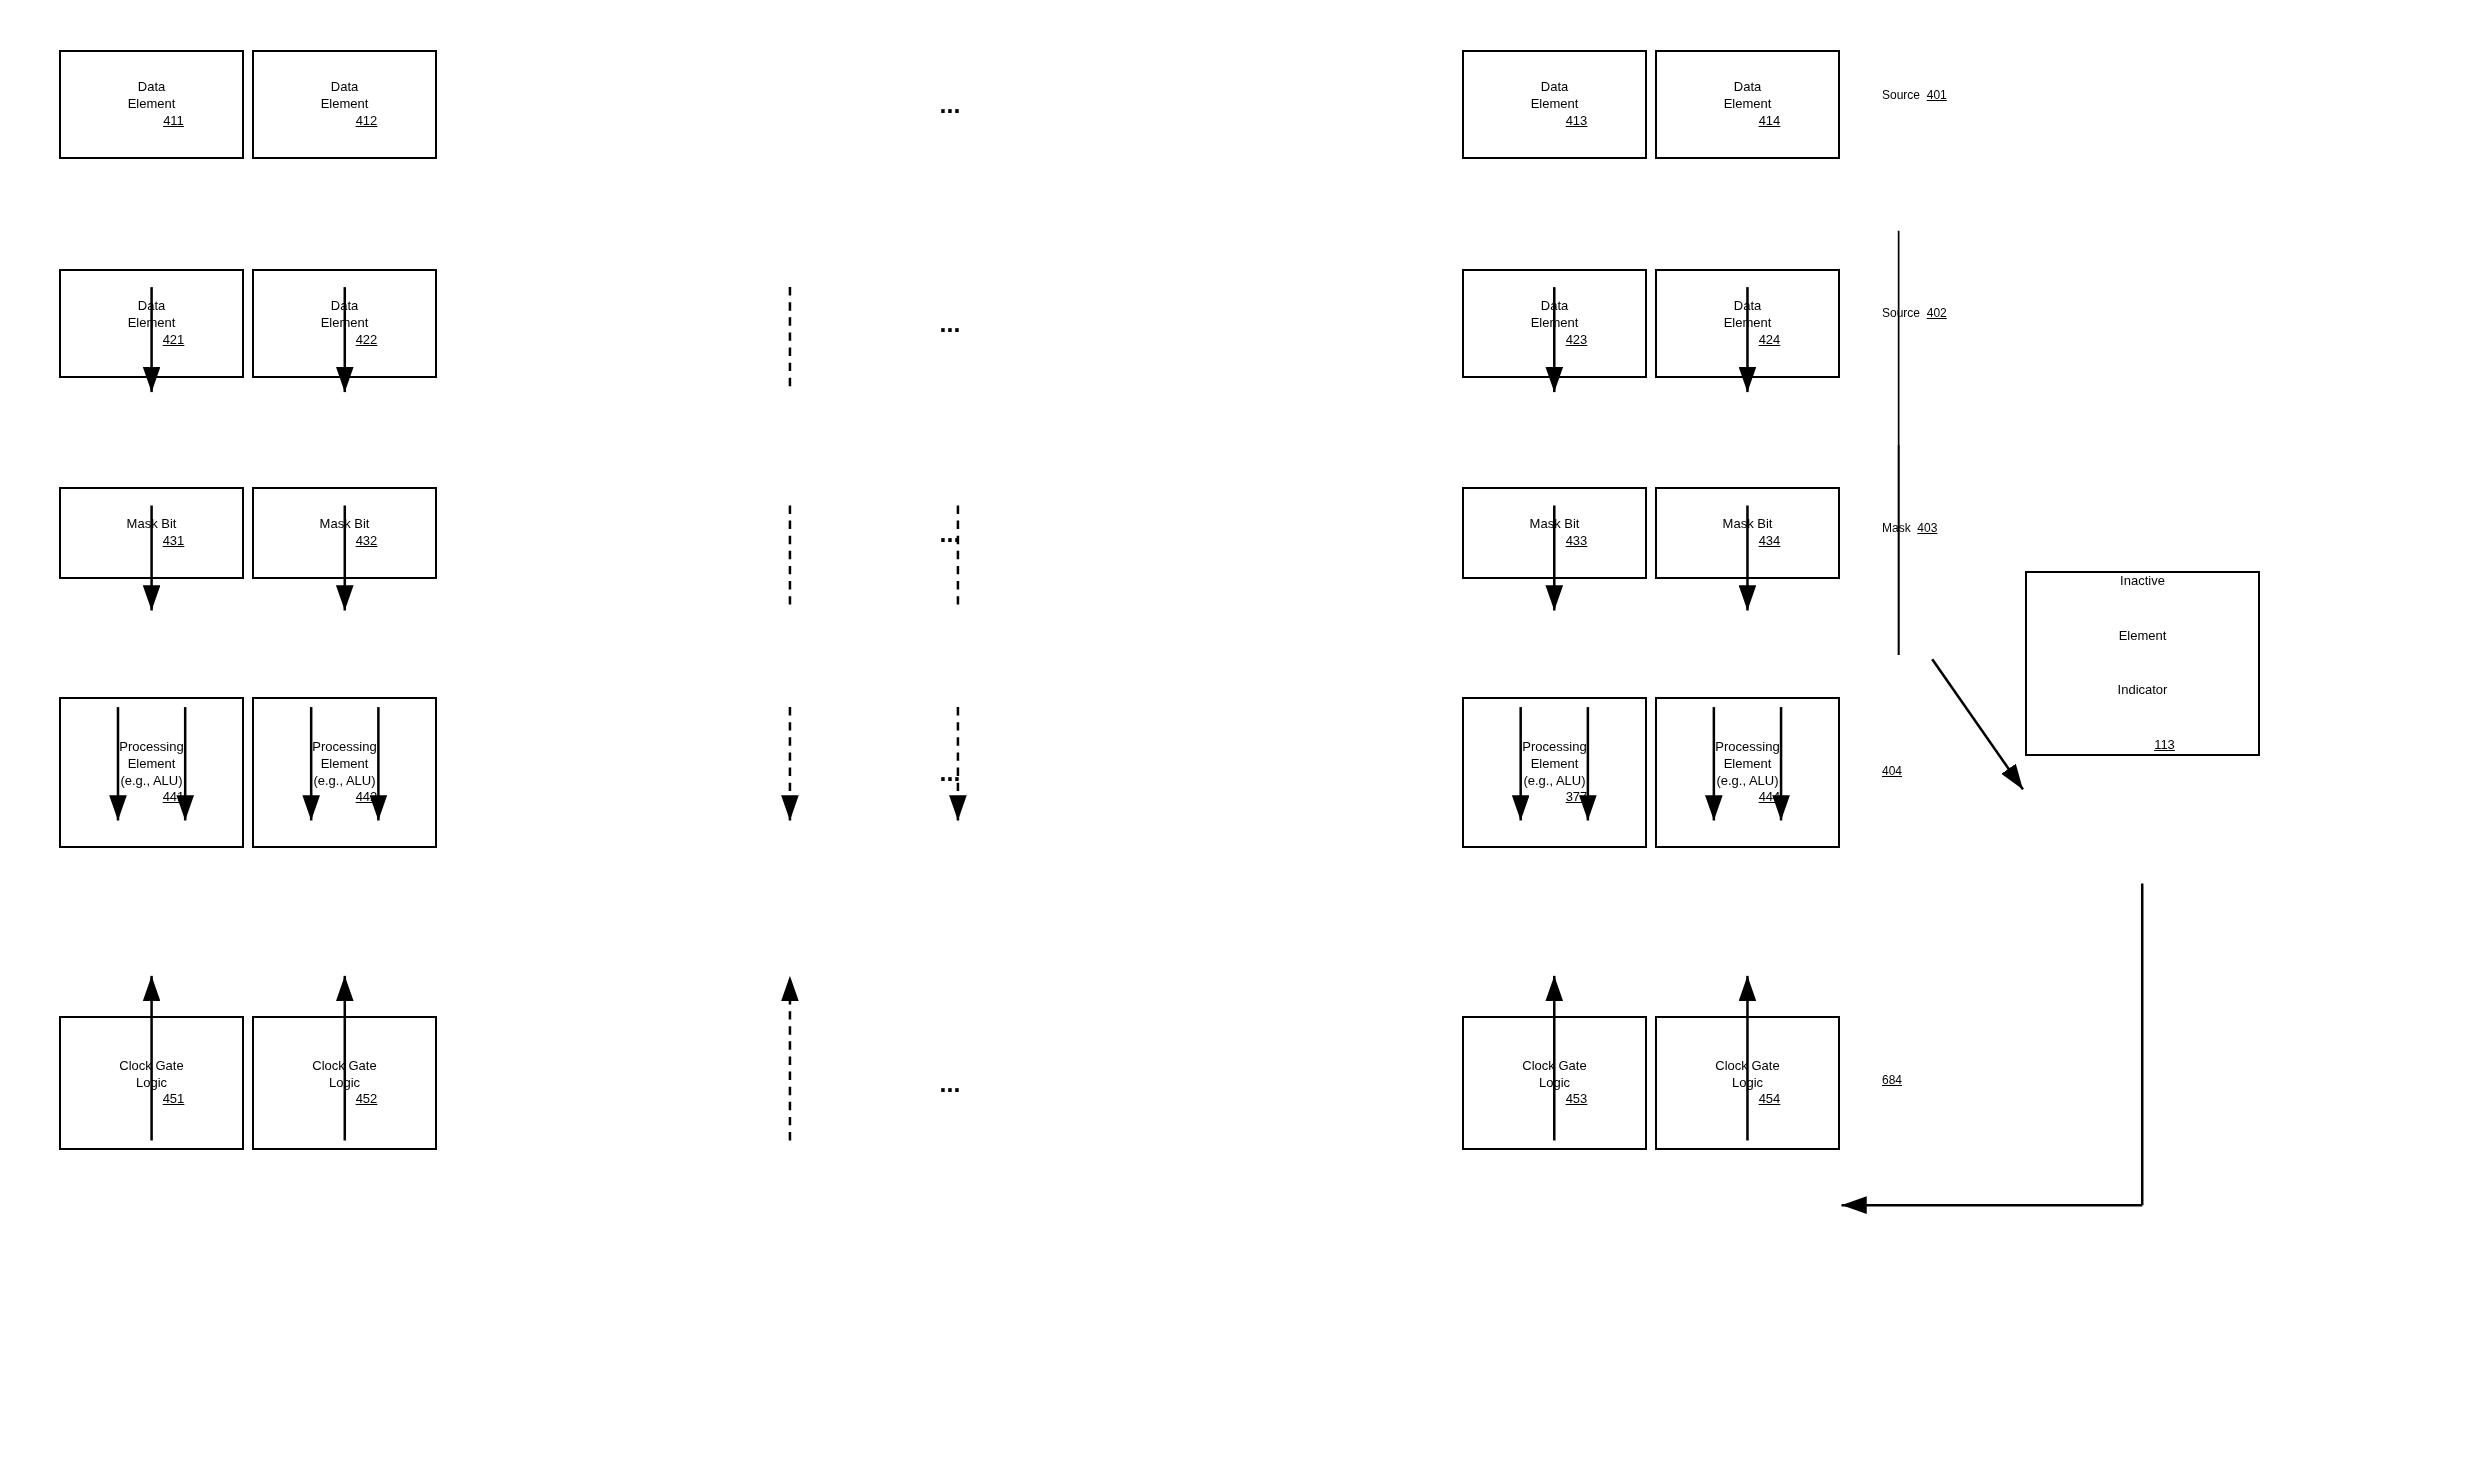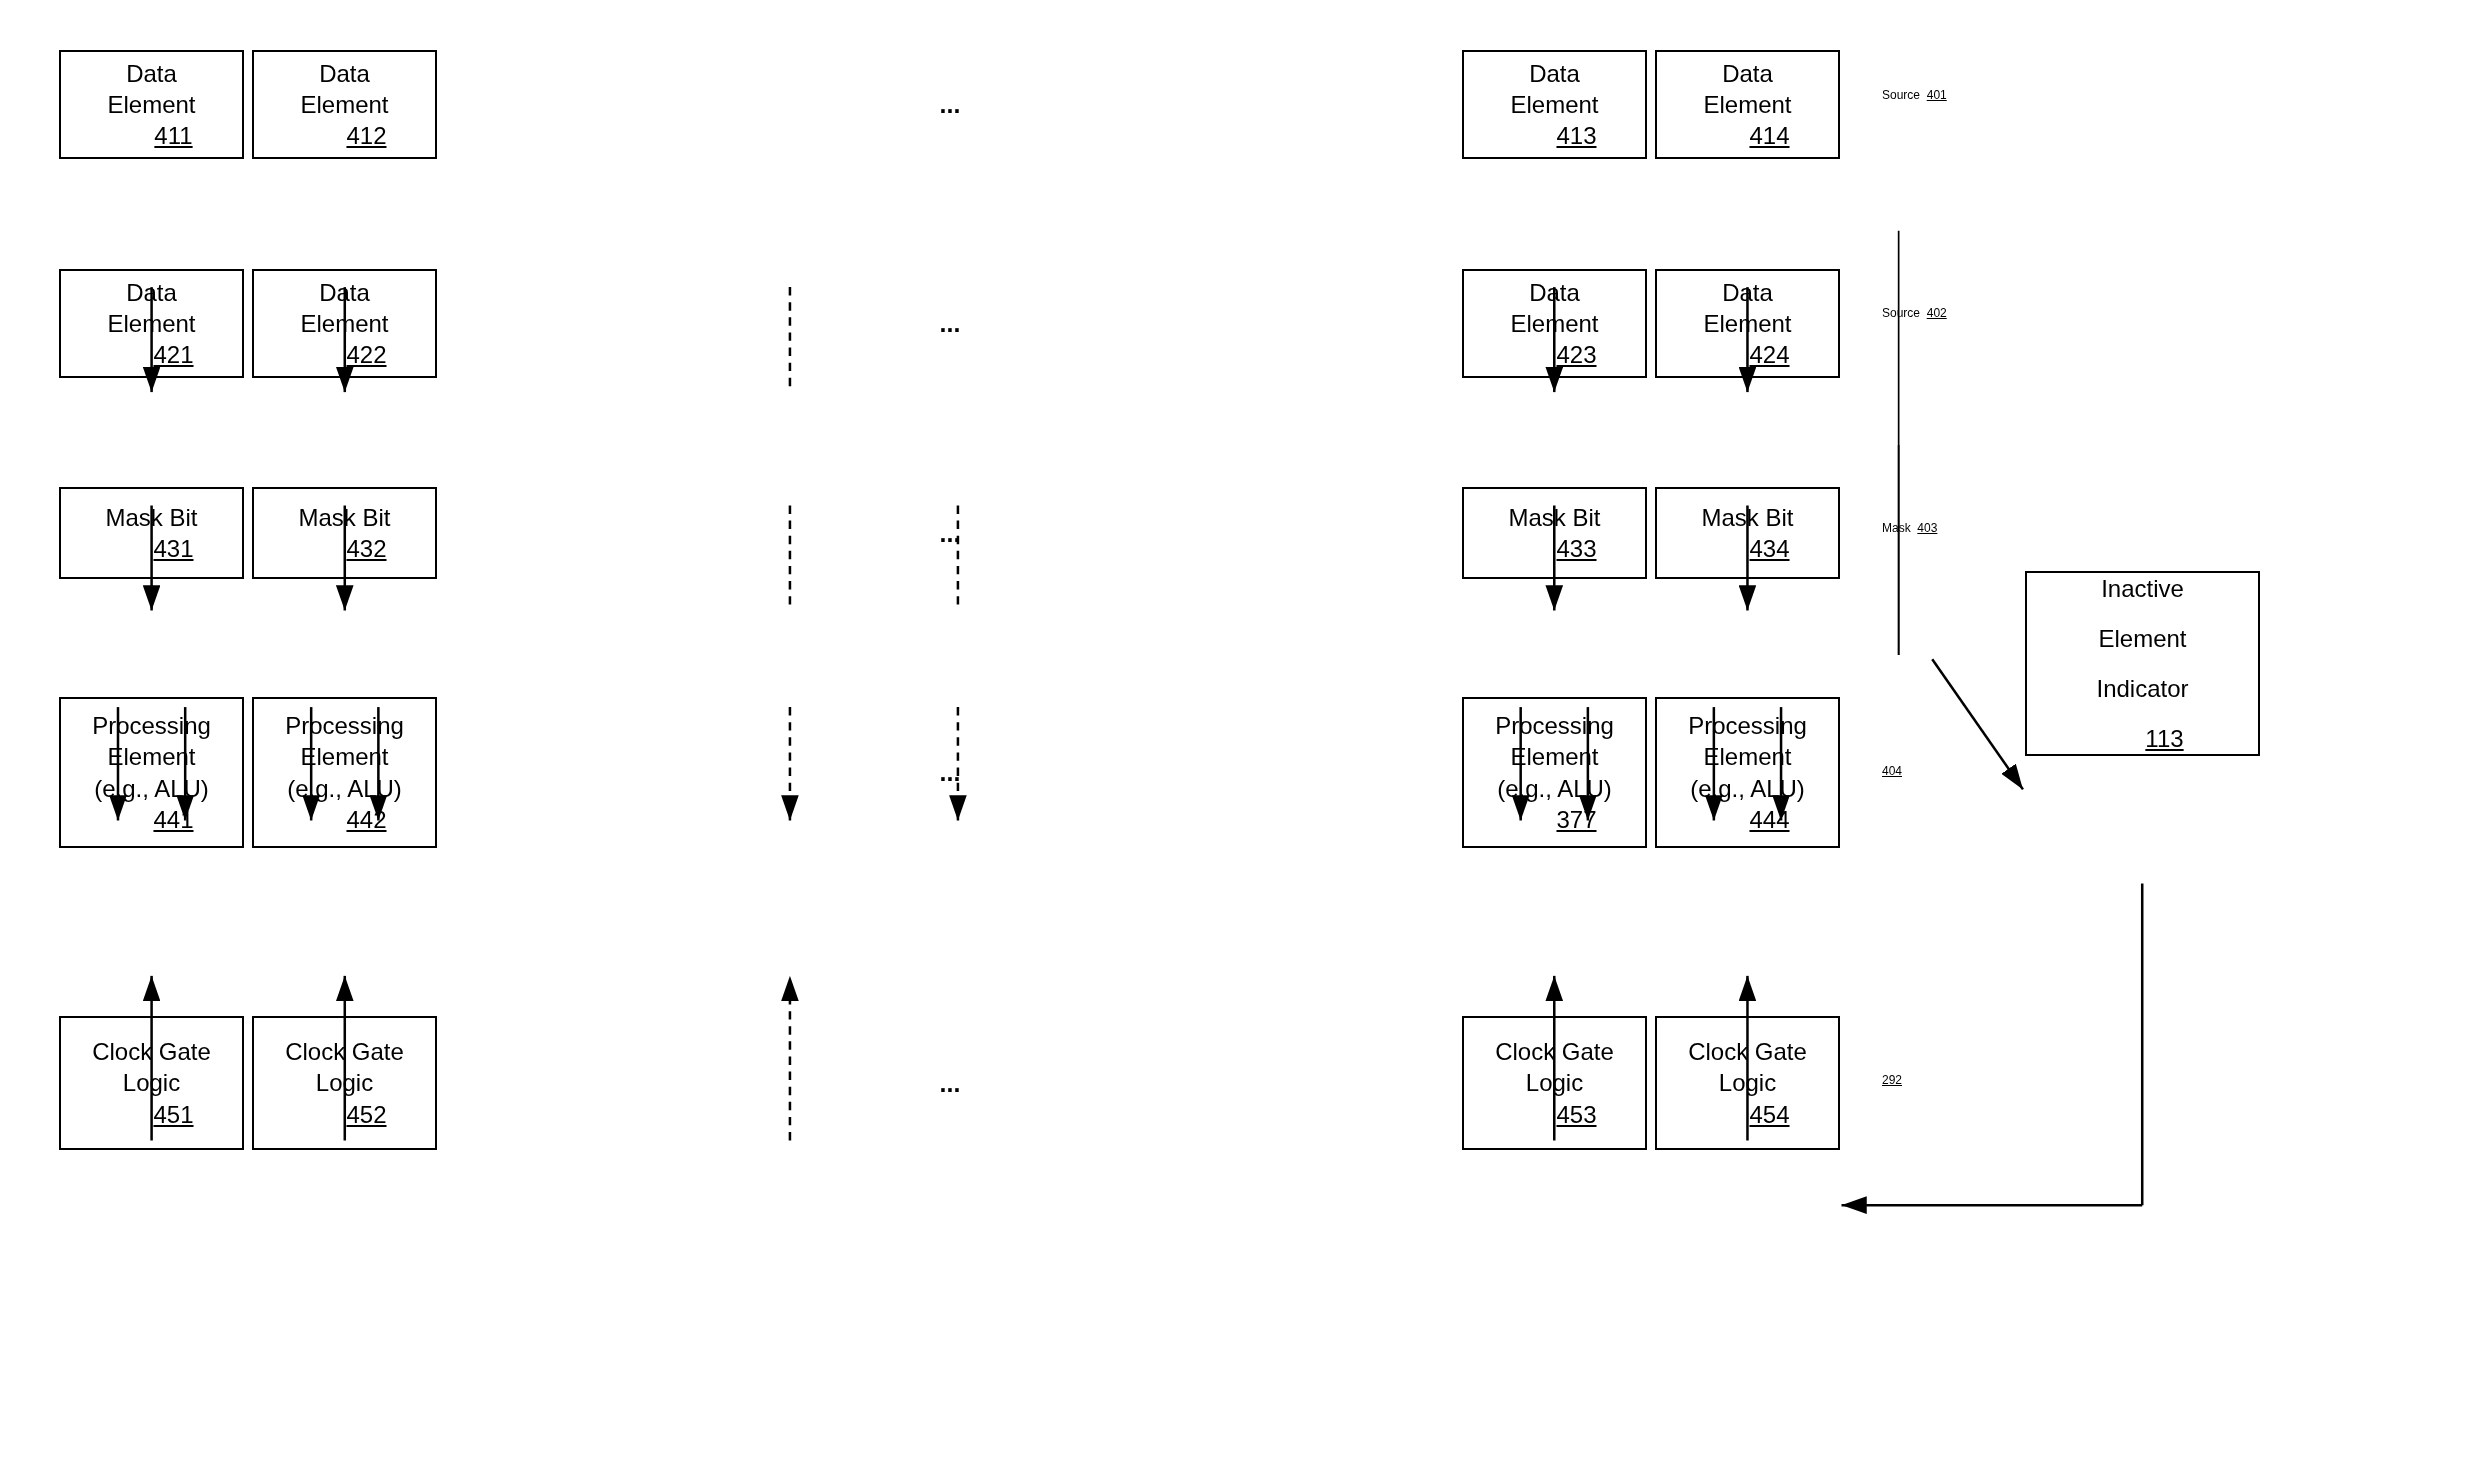--- a/index.html
+++ b/index.html
@@ -22,21 +22,21 @@
     .box {
       position: absolute;
       border: 2.5px solid #000;
       background: #fff;
       display: flex;
       flex-direction: column;
       align-items: center;
       justify-content: center;
       text-align: center;
       line-height: 1.3;
-      font-size: 24px;
+      font-size: 13px;
     }
     .box u {
       margin-left: 44px;
     }
     .label-outside {
       position: absolute;
       font-size: 12px;
       white-space: nowrap;
     }
     .label-outside u {
@@ -208,21 +208,21 @@
     <u>453</u>
   </div>
 
   <div class="box" style="left:1621px; top:991px; width:185px; height:134px;">
     <span>Clock Gate</span>
     <span>Logic</span>
     <u>454</u>
   </div>
 
   <div class="label-outside" style="left:1848px; top:1048px;">
-    <u>292</u>
+    <u>684</u>
   </div>
 
   <div class="box" style="left:1991px; top:546px; width:235px; height:185px;justify-content:space-between;">
     <span>Inactive</span>
     <span>Element</span>
     <span>Indicator</span>
     <u>113</u>
   </div>
 
   <svg class="arrows-svg" viewBox="0 0 2880 1400" xmlns="http://www.w3.org/2000/svg">

